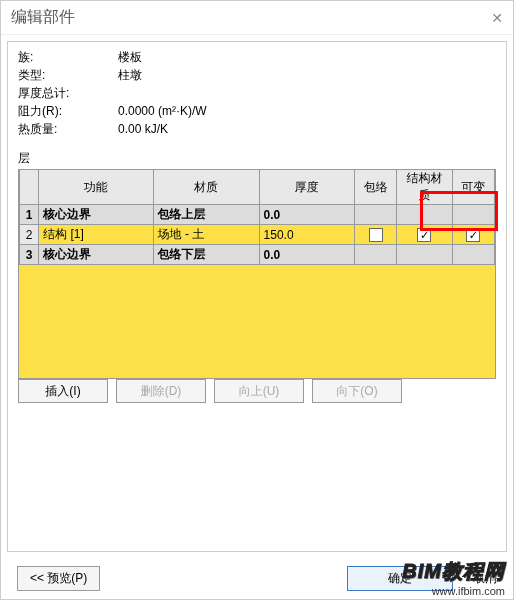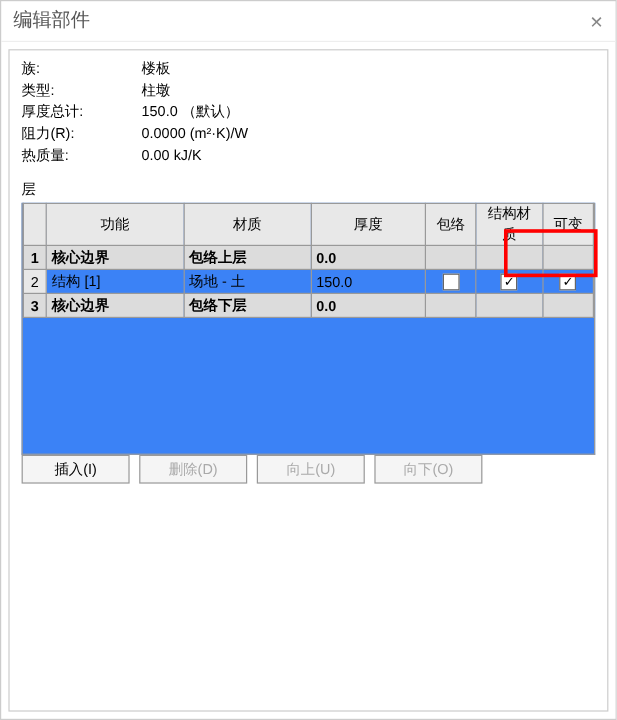--- a/index.html
+++ b/index.html
@@ -7,21 +7,21 @@
   .window { width: 514px; height: 600px; background: #fff; border: 1px solid #ccc; display: flex; flex-direction: column; }
   .titlebar { display: flex; align-items: center; justify-content: space-between; padding: 6px 10px; border-bottom: 1px solid #eee; }
   .titlebar-title { font-size: 16px; color: #555; }
   .close-icon { font-size: 14px; color: #888; cursor: pointer; }
   .inner { flex: 1; padding: 6px 10px 10px 10px; display: flex; flex-direction: column; border: 1px solid #ccc; margin: 6px; }
   .props { margin-bottom: 8px; }
   .prow { display: flex; line-height: 18px; }
   .plabel { width: 100px; }
   .pvalue { flex: 1; }
   .layers-label { margin-top: 4px; margin-bottom: 2px; }
-  .table-wrap { border: 1px solid #999; border-top: none; background: #3b82f6; flex: 1; min-height: 210px; }
+  .table-wrap { border: 1px solid #999; border-top: none; background: #fde047; flex: 1; min-height: 210px; }
   table { width: 100%; border-collapse: collapse; }
   th, td { border: 1px solid #999; font-size: 12px; font-weight: normal; text-align: left; height: 20px; padding: 0 4px; }
   th { background: #e8e8e8; text-align: center; }
   .rownum { background: #e8e8e8; text-align: center; width: 18px; }
   .grayrow td { background: #dcdcdc; font-weight: bold; }
   .cb { display: inline-block; width: 14px; height: 14px; border: 1px solid #666; background: #fff; vertical-align: middle; text-align: center; line-height: 12px; font-size: 11px; }
   .highlight { position: absolute; border: 3px solid #ff0000; pointer-events: none; }
   .table-pos { position: relative; }
   .btn-row { display: flex; gap: 8px; margin-top: 0; }
   .btn { border: 1px solid #999; background: #f5f5f5; height: 24px; min-width: 90px; padding: 0 10px; font-size: 12px; cursor: pointer; }
@@ -55,21 +55,20 @@
       <div class="prow">
           <span class="plabel">族:</span>
           <span class="pvalue">楼板</span>
         </div>
       <div class="prow">
           <span class="plabel">类型:</span>
           <span class="pvalue">柱墩</span>
         </div>
       <div class="prow">
           <span class="plabel">厚度总计:</span>
-          <span class="pvalue">150.0 （默认）</span>
         </div>
       <div class="prow">
           <span class="plabel">阻力(R):</span>
           <span class="pvalue">0.0000 (m²·K)/W</span>
         </div>
       <div class="prow">
           <span class="plabel">热质量:</span>
           <span class="pvalue">0.00 kJ/K</span>
         </div>
     </div>
@@ -125,13 +124,22 @@
     <div class="btn-row">
       <button class="btn">插入(I)</button>
       <button class="btn disabled">删除(D)</button>
       <button class="btn disabled">向上(U)</button>
       <button class="btn disabled">向下(O)</button>
     </div>
 
     <div style="flex:1"></div>
   </div>
 
+  <div class="footer">
+    <button class="preview-btn">&lt;&lt; 预览(P)</button>
+    <button class="ok-btn">确定</button>
+    <span class="cancel-label">取消</span>
+    <div class="watermark">
+      <div class="wm1">BIM教程网</div>
+      <div class="wm2">www.ifbim.com</div>
+    </div>
+  </div>
 </div>
 
 </body></html>

